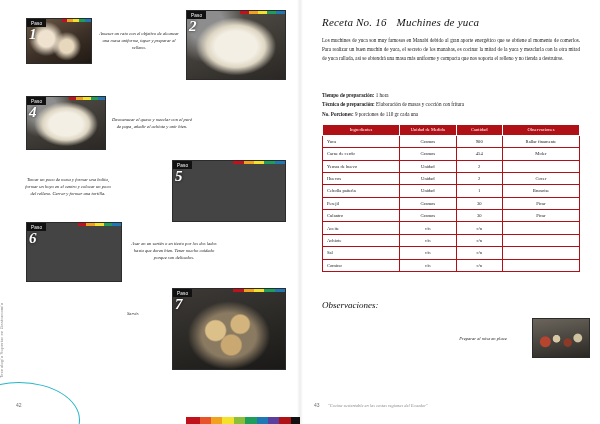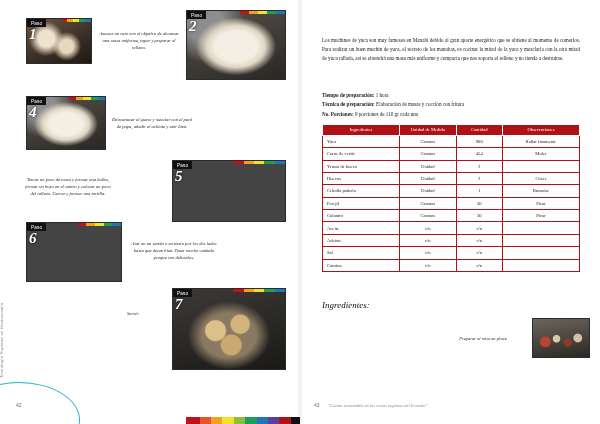--- a/index.html
+++ b/index.html
@@ -389,20 +389,23 @@
       <i style="background:#1f9d5a; width:10%"></i>
       <i style="background:#1f78b4; width:10%"></i>
       <i style="background:#5a3f9e; width:10%"></i>
       <i style="background:#b01116; width:10%"></i>
       <i style="background:#111111; width:8%"></i>
     </div>
   </div>
 
   <div class="page page-right">
 
+    <div class="recipe-title">
+      <span>Receta No. 16</span><span class="sep"></span><span>Muchines de yuca</span>
+    </div>
 
     <div class="intro">Los muchines de yuca son muy famosos en Manabí debido al gran aporte energético que se obtiene al momento de comerlos. Para realizar un buen muchín de yuca, el secreto de los manabas, es cocinar la mitad de la yuca y mezclarla con la otra mitad de yuca rallada, así se obtendrá una masa más uniforme y compacta que nos soporta el relleno y no tienda a destruirse.</div>
 
     <div class="meta">
       <div>
         <b>Tiempo de preparación:</b>
         <span>1 hora</span>
       </div>
       <div>
         <b>Técnica de preparación:</b>
@@ -486,21 +489,21 @@
         </tr>
         <tr>
           <td class="name">Comino</td>
           <td class="c">c/n</td>
           <td class="c">c/n</td>
           <td class="c"></td>
         </tr>
       </tbody>
     </table>
 
-    <div class="proc-title">Ingredientes:</div>
+    <div class="proc-title">Observaciones:</div>
 
     <div class="step" style="left:232px; top:318px; width:58px; height:40px;">
       <div class="photo ph-mise"></div>
     </div>
     <div class="proc-caption">Preparar el mise en place</div>
 
     <div class="folio folio-right">43</div>
     <div class="footer-note">"Cocina sustentable en las costas regionas del Ecuador"</div>
   </div>
 

